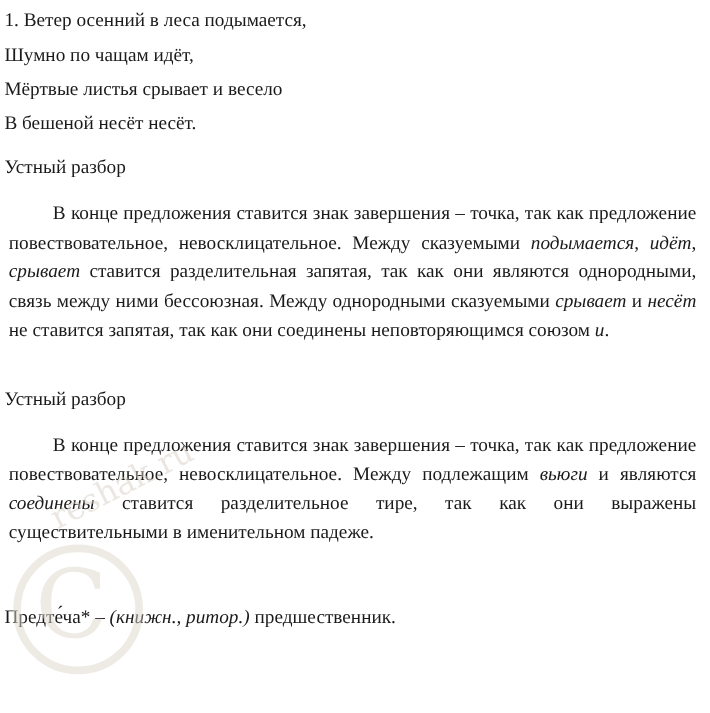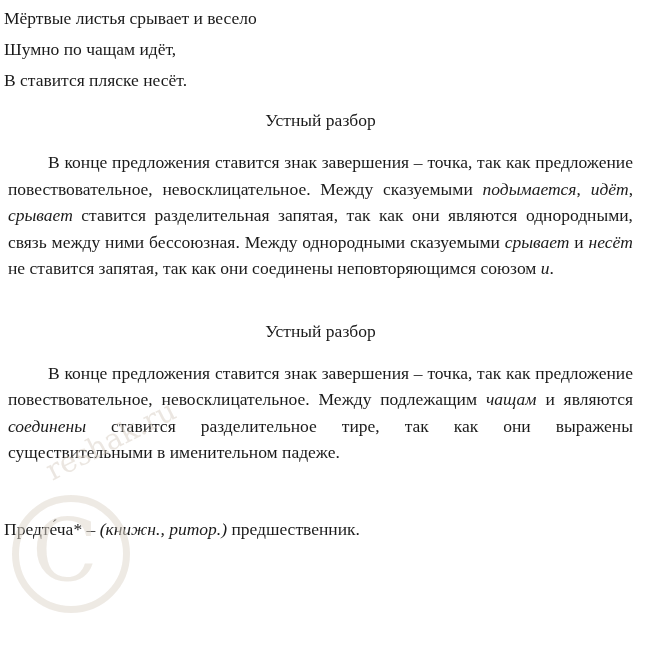--- a/index.html
+++ b/index.html
@@ -29,21 +29,21 @@
   }
   .para {
     font-size: 17.5px;
     line-height: 26.5px;
     text-align: justify;
     text-align-last: left;
     text-indent: 40px;
     margin: 4px;
   }
   .center {
-    text-align: center;
+    text-align: left;
     font-size: 17.5px;
     line-height: 31px;
   }
   .gap-sm { height: 9px; }
   .gap-md { height: 22px; }
   .gap-lg { height: 30px; }
   i, .it { font-style: italic; }
   .block-1 { margin-top: 1px; }
   .watermark {
     position: absolute;
@@ -85,41 +85,42 @@
     color: #ded6cb;
     line-height: 86px;
   }
 </style>
 </head>
 <body>
 
 <div class="page">
 
   <div class="block-1">
+    <div class="line">1. Ветер осенний в леса подымается,</div>
+    <div class="line">Шумно по чащам идёт,</div>
     <div class="line">Мёртвые листья срывает и весело</div>
-    <div class="line">Шумно по чащам идёт,</div>
-    <div class="line">В ставится пляске несёт.</div>
+    <div class="line">В бешеной несёт несёт.</div>
   </div>
 
   <div class="gap-sm"></div>
 
   <div class="center">Устный разбор</div>
 
   <div class="gap-sm"></div>
 
   <p class="para"><span>В конце предложения ставится знак завершения – точка, так как предложение повествовательное, невосклицательное. Между сказуемыми </span><i>подымается</i><span>, </span><i>идёт</i><span>, </span><i>срывает</i><span> ставится разделительная запятая, так как они являются однородными, связь между ними бессоюзная. Между однородными сказуемыми </span><i>срывает</i><span> и </span><i>несёт</i><span> не ставится запятая, так как они соединены неповторяющимся союзом </span><i>и</i><span>.</span></p>
 
   <div class="gap-lg"></div>
 
 
   <div class="center">Устный разбор</div>
 
   <div class="gap-sm"></div>
 
-  <p class="para"><span>В конце предложения ставится знак завершения – точка, так как предложение повествовательное, невосклицательное. Между подлежащим </span><i>чащам</i><span> и являются </span><i>соединены</i><span> ставится разделительное тире, так как они выражены существительными в именительном падеже.</span></p>
+  <p class="para"><span>В конце предложения ставится знак завершения – точка, так как предложение повествовательное, невосклицательное. Между подлежащим </span><i>вьюги</i><span> и являются </span><i>соединены</i><span> ставится разделительное тире, так как они выражены существительными в именительном падеже.</span></p>
 
   <div class="gap-md"></div>
   <div class="gap-md"></div>
 
   <div class="line"><span>Предте́ча* – </span><i>(книжн., ритор.)</i><span> предшественник.</span></div>
 
   <div class="watermark">
     <div class="wm-circle"></div>
     <div class="wm-c">C</div>
     <div class="wm-text">reshak.ru</div>

